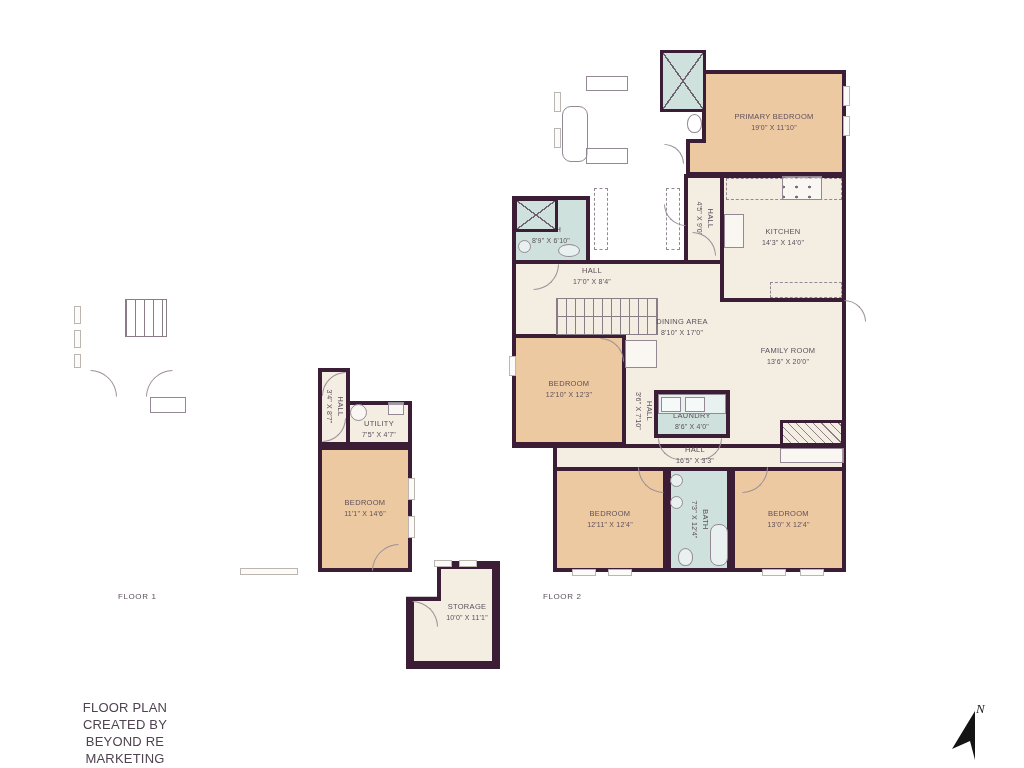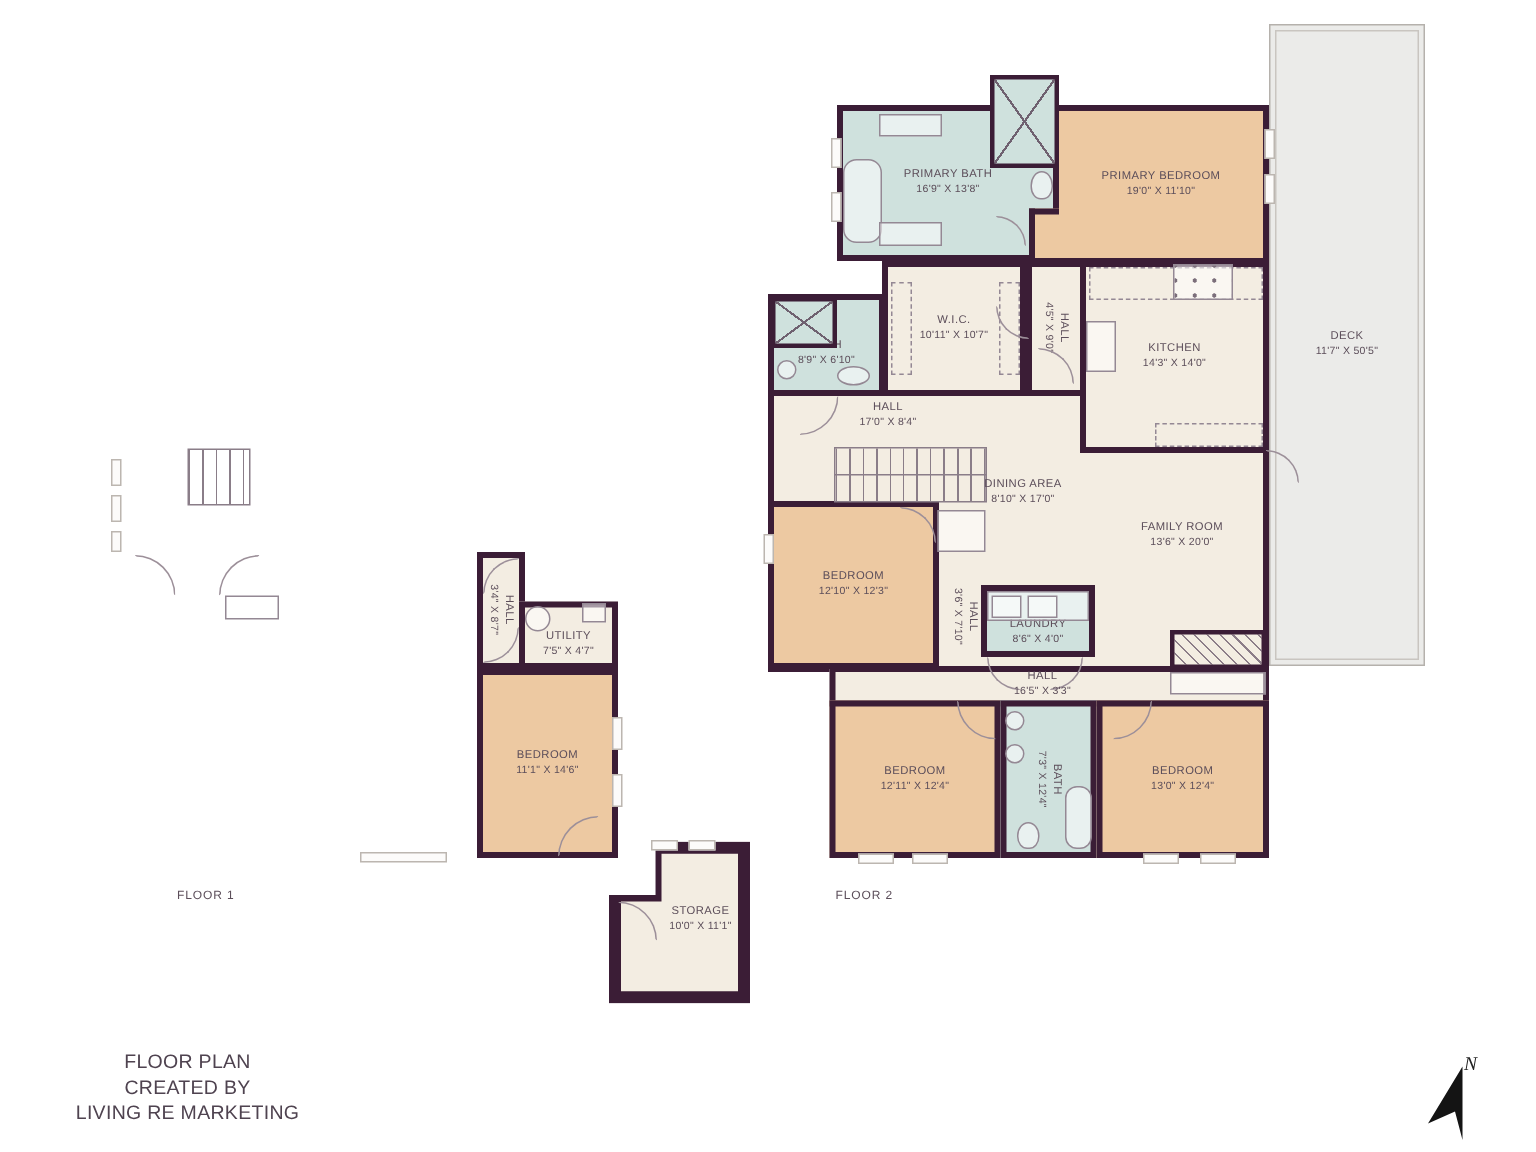--- a/index.html
+++ b/index.html
@@ -39,59 +39,41 @@
     color:#4f4350;letter-spacing:.2px;line-height:1.3;z-index:30;}
   .disclaimer{position:absolute;left:0;top:736px;width:1024px;text-align:center;font-size:9px;
     color:#4f4350;letter-spacing:.25px;z-index:30;}
   .north{position:absolute;left:948px;top:696px;z-index:30;}
 </style>
 </head>
 <body>
 
 <div class="canvas">
 
-  <div class="deck" style="left:846px;top:16px;width:104px;height:428px">
-    <div class="lbl">
-      <span class="nm">DECK</span>
-      <span class="dims">11'7" X 50'5"</span>
-    </div>
-  </div>
 
   <div class="room cream" style="left:512px;top:260px;width:334px;height:188px"></div>
 
   <div class="room cream" style="left:553px;top:444px;width:293px;height:27px"></div>
 
   <div class="room orange" style="left:702px;top:70px;width:144px;height:106px">
     <div class="lbl">
       <span class="nm">PRIMARY BEDROOM</span>
       <span class="dims">19'0" X 11'10"</span>
     </div>
   </div>
 
   <div class="room cream" style="left:720px;top:174px;width:126px;height:128px">
     <div class="lbl">
       <span class="nm">KITCHEN</span>
       <span class="dims">14'3" X 14'0"</span>
     </div>
   </div>
 
-  <div class="room blue" style="left:558px;top:70px;width:148px;height:104px">
-    <div class="lbl">
-      <span class="nm">PRIMARY BATH</span>
-      <span class="dims">16'9" X 13'8"</span>
-    </div>
-  </div>
   <div class="patch" style="left:686px;top:139px;width:20px;height:37px;border-width:4px 0 4px 4px"></div>
 
-  <div class="room cream" style="left:588px;top:174px;width:96px;height:90px">
-    <div class="lbl">
-      <span class="nm">W.I.C.</span>
-      <span class="dims">10'11" X 10'7"</span>
-    </div>
-  </div>
 
   <div class="room cream vlbl" style="left:684px;top:174px;width:40px;height:90px">
     <div class="lbl">
       <span class="nm">HALL</span>
       <span class="dims">4'5" X 9'0"</span>
     </div>
   </div>
 
   <div class="room blue" style="left:512px;top:196px;width:78px;height:68px;padding-top:12px">
     <div class="lbl">
@@ -246,25 +228,25 @@
   <div class="float lbl" style="left:695px;top:456px">
     <span class="nm">HALL</span>
     <span class="dims">16'5" X 3'3"</span>
   </div>
   <div class="float lbl" style="left:467px;top:613px">
     <span class="nm">STORAGE</span>
     <span class="dims">10'0" X 11'1"</span>
   </div>
 
   <div class="floor-tag" style="left:118px;top:592px">FLOOR 1</div>
-  <div class="floor-tag" style="left:557px;top:592px">FLOOR 2</div>
+  <div class="floor-tag" style="left:543px;top:592px">FLOOR 2</div>
 
   <div class="credit">
     <div>FLOOR PLAN CREATED BY</div>
-    <div>LIVING RE MARKETING</div>
+    <div>BEYOND RE MARKETING</div>
   </div>
 
   <svg class="north" width="46" height="68" viewBox="0 0 46 68">
     <text x="28" y="17" font-size="13" font-style="italic" fill="#222222" font-family="Liberation Serif, serif">N</text>
     <polygon points="27,15 4,53 22,45 27,64" fill="#141414"></polygon>
   </svg>
 
 </div>
 
 </body></html>

